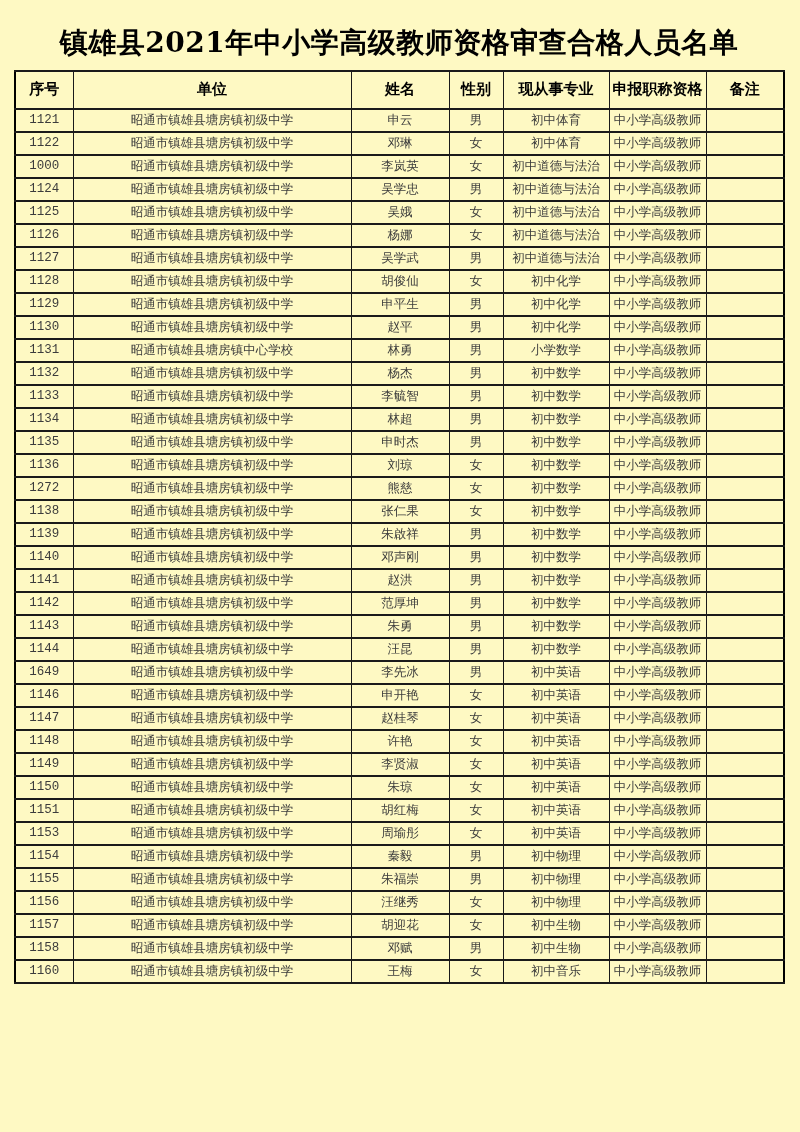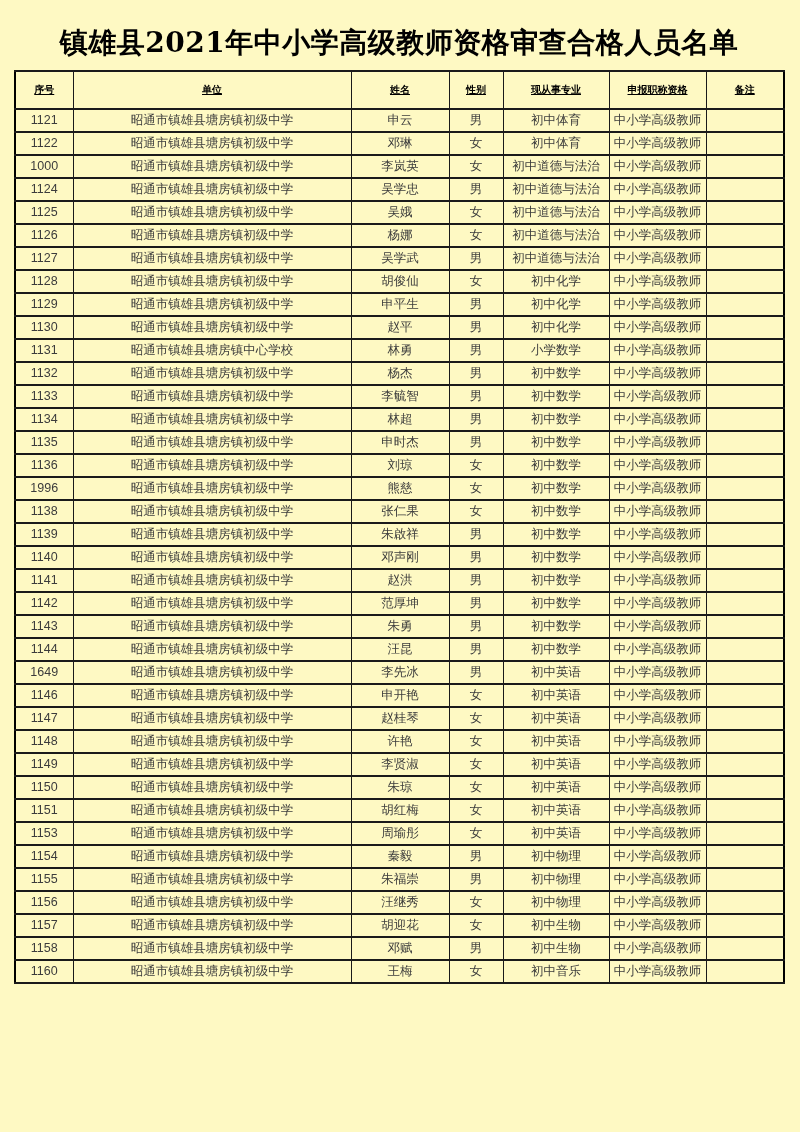--- a/index.html
+++ b/index.html
@@ -39,39 +39,38 @@
     border-top-width: 2px;
     border-bottom-width: 2px;
     text-align: center;
     vertical-align: middle;
     padding: 0 2px;
     overflow: hidden;
     white-space: nowrap;
   }
   table.qual-table th {
     height: 36px;
-    font-size: 10px;
+    font-size: 15px;
     font-weight: bold;
     color: #000000;
-    text-decoration: underline;
   }
   table.qual-table td {
     height: 21px;
     font-size: 12.5px;
     font-weight: normal;
     color: #3c3c3c;
   }
   col.c-index  { width: 58px;  }
   col.c-unit   { width: 278px; }
   col.c-name   { width: 98px;  }
   col.c-gender { width: 54px;  }
   col.c-major  { width: 106px; }
   col.c-title  { width: 97px;  }
   col.c-remark { width: 78px;  }
-  td.cell-index { font-family: Liberation Sans, sans-serif; margin-left: 8px; }
+  td.cell-index { font-family: Liberation Mono, monospace; margin-left: 8px; }
 </style>
 </head>
 <body>
 
 <div class="page">
   <h1 class="doc-title">镇雄县2021年中小学高级教师资格审查合格人员名单</h1>
 
   <table class="qual-table">
     <colgroup>
       <col class="c-index">
@@ -232,21 +231,21 @@
         <tr>
           <td class="cell-index">1136</td>
           <td class="cell-unit">昭通市镇雄县塘房镇初级中学</td>
           <td class="cell-name">刘琼</td>
           <td class="cell-gender">女</td>
           <td class="cell-major">初中数学</td>
           <td class="cell-title">中小学高级教师</td>
           <td class="cell-remark"></td>
         </tr>
         <tr>
-          <td class="cell-index">1996</td>
+          <td class="cell-index">1272</td>
           <td class="cell-unit">昭通市镇雄县塘房镇初级中学</td>
           <td class="cell-name">熊慈</td>
           <td class="cell-gender">女</td>
           <td class="cell-major">初中数学</td>
           <td class="cell-title">中小学高级教师</td>
           <td class="cell-remark"></td>
         </tr>
         <tr>
           <td class="cell-index">1138</td>
           <td class="cell-unit">昭通市镇雄县塘房镇初级中学</td>

